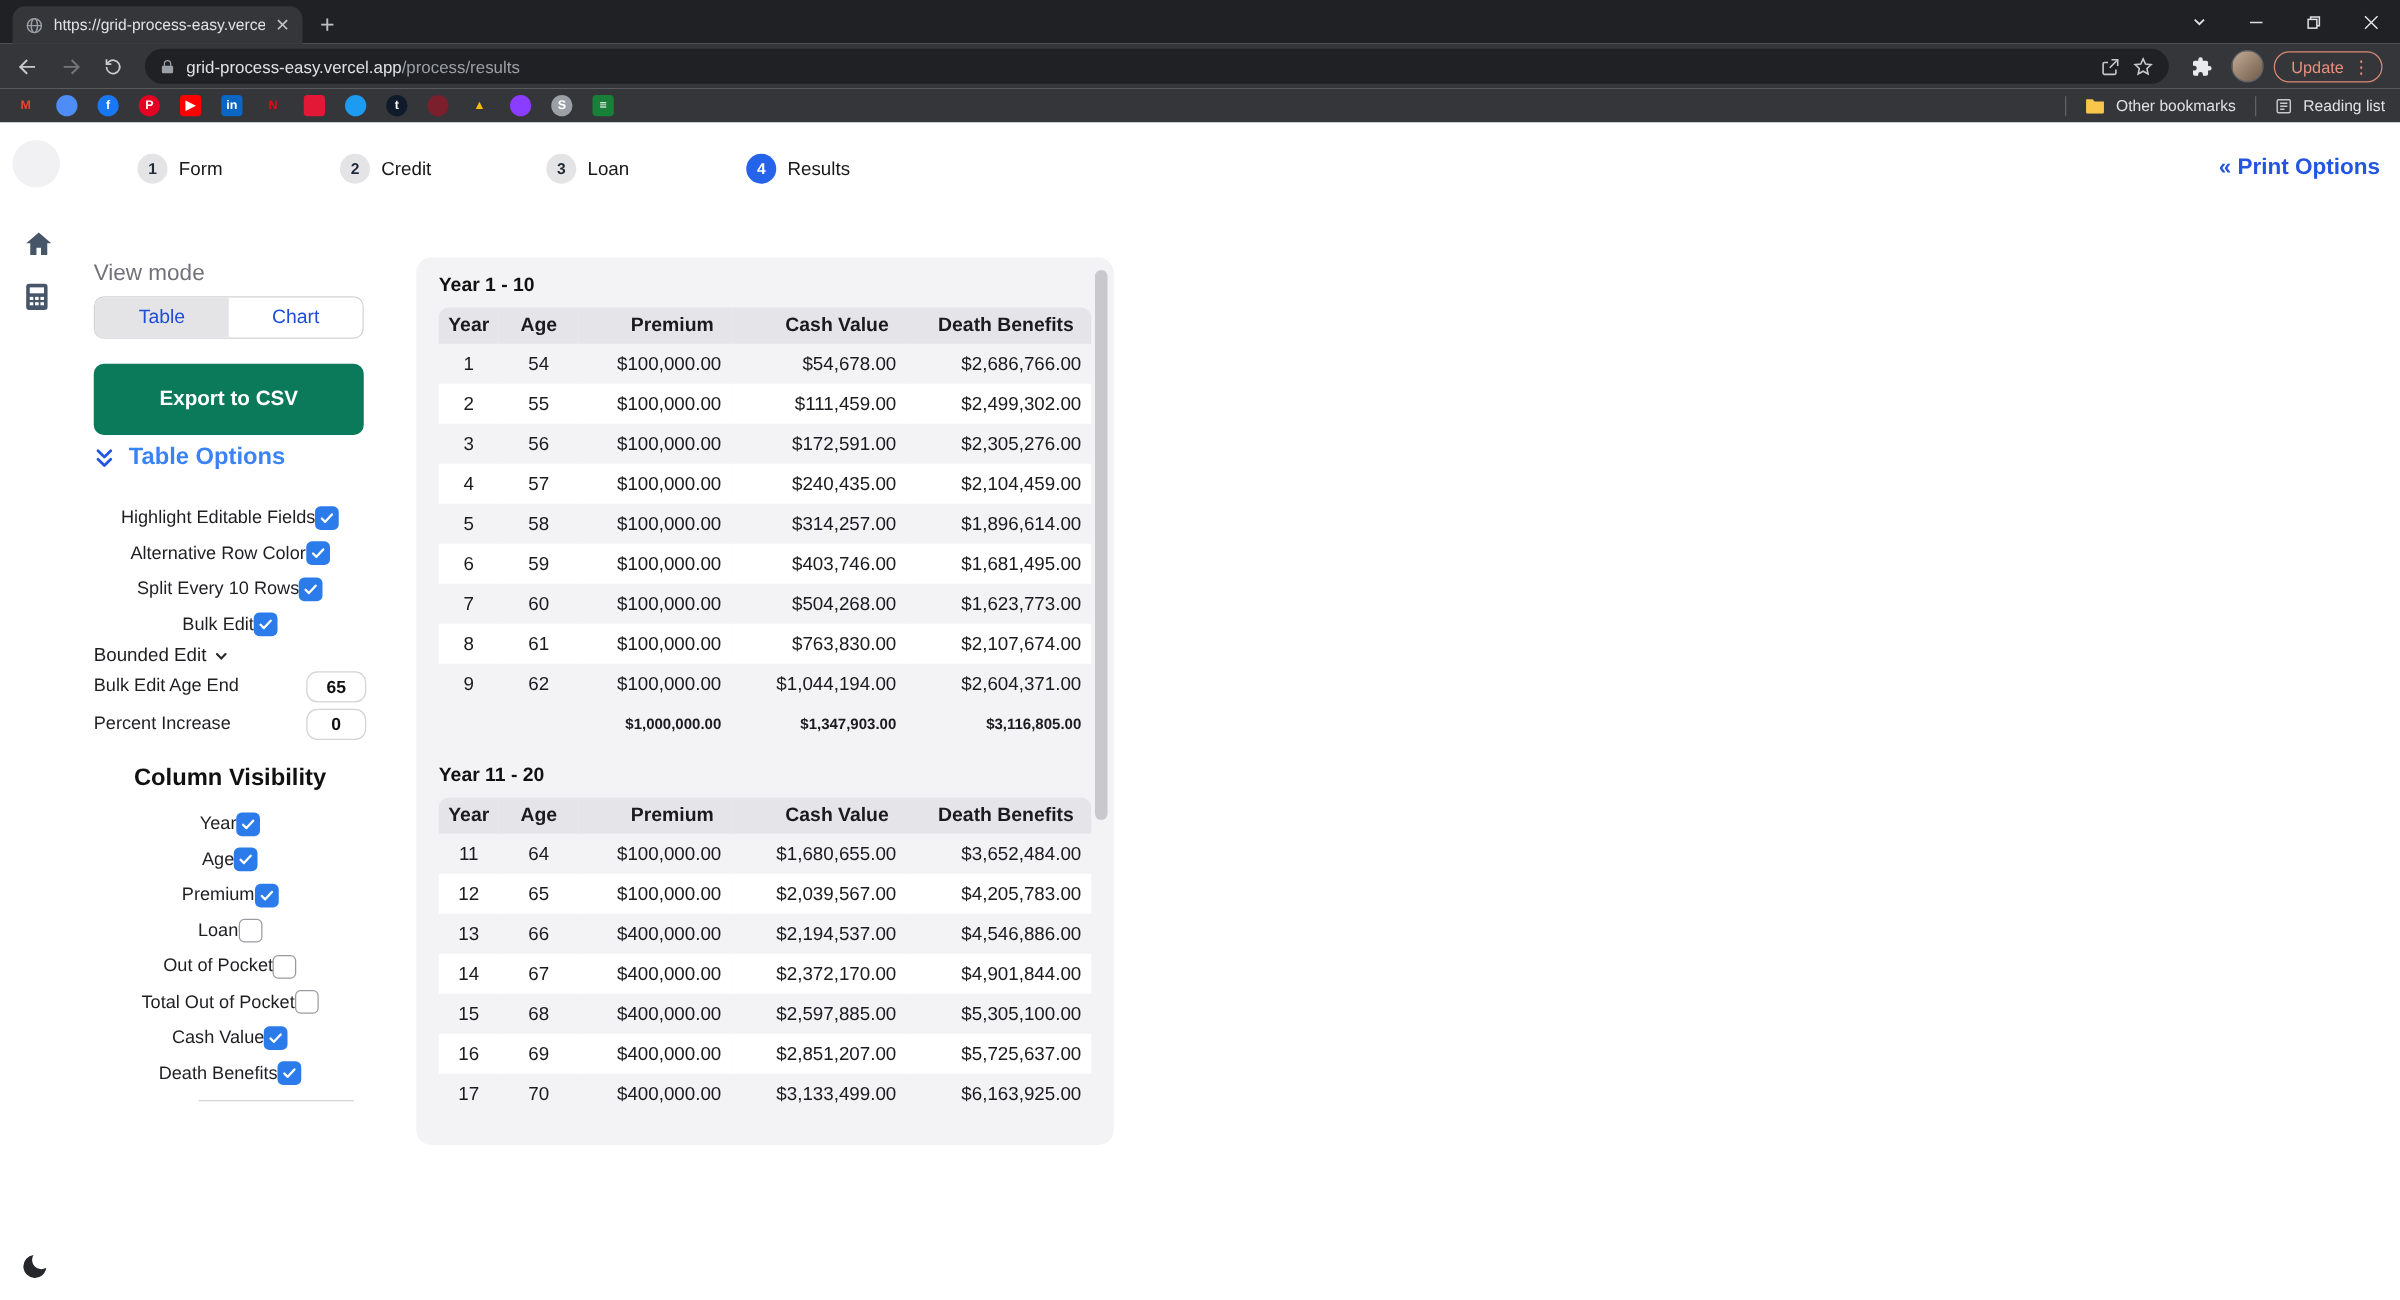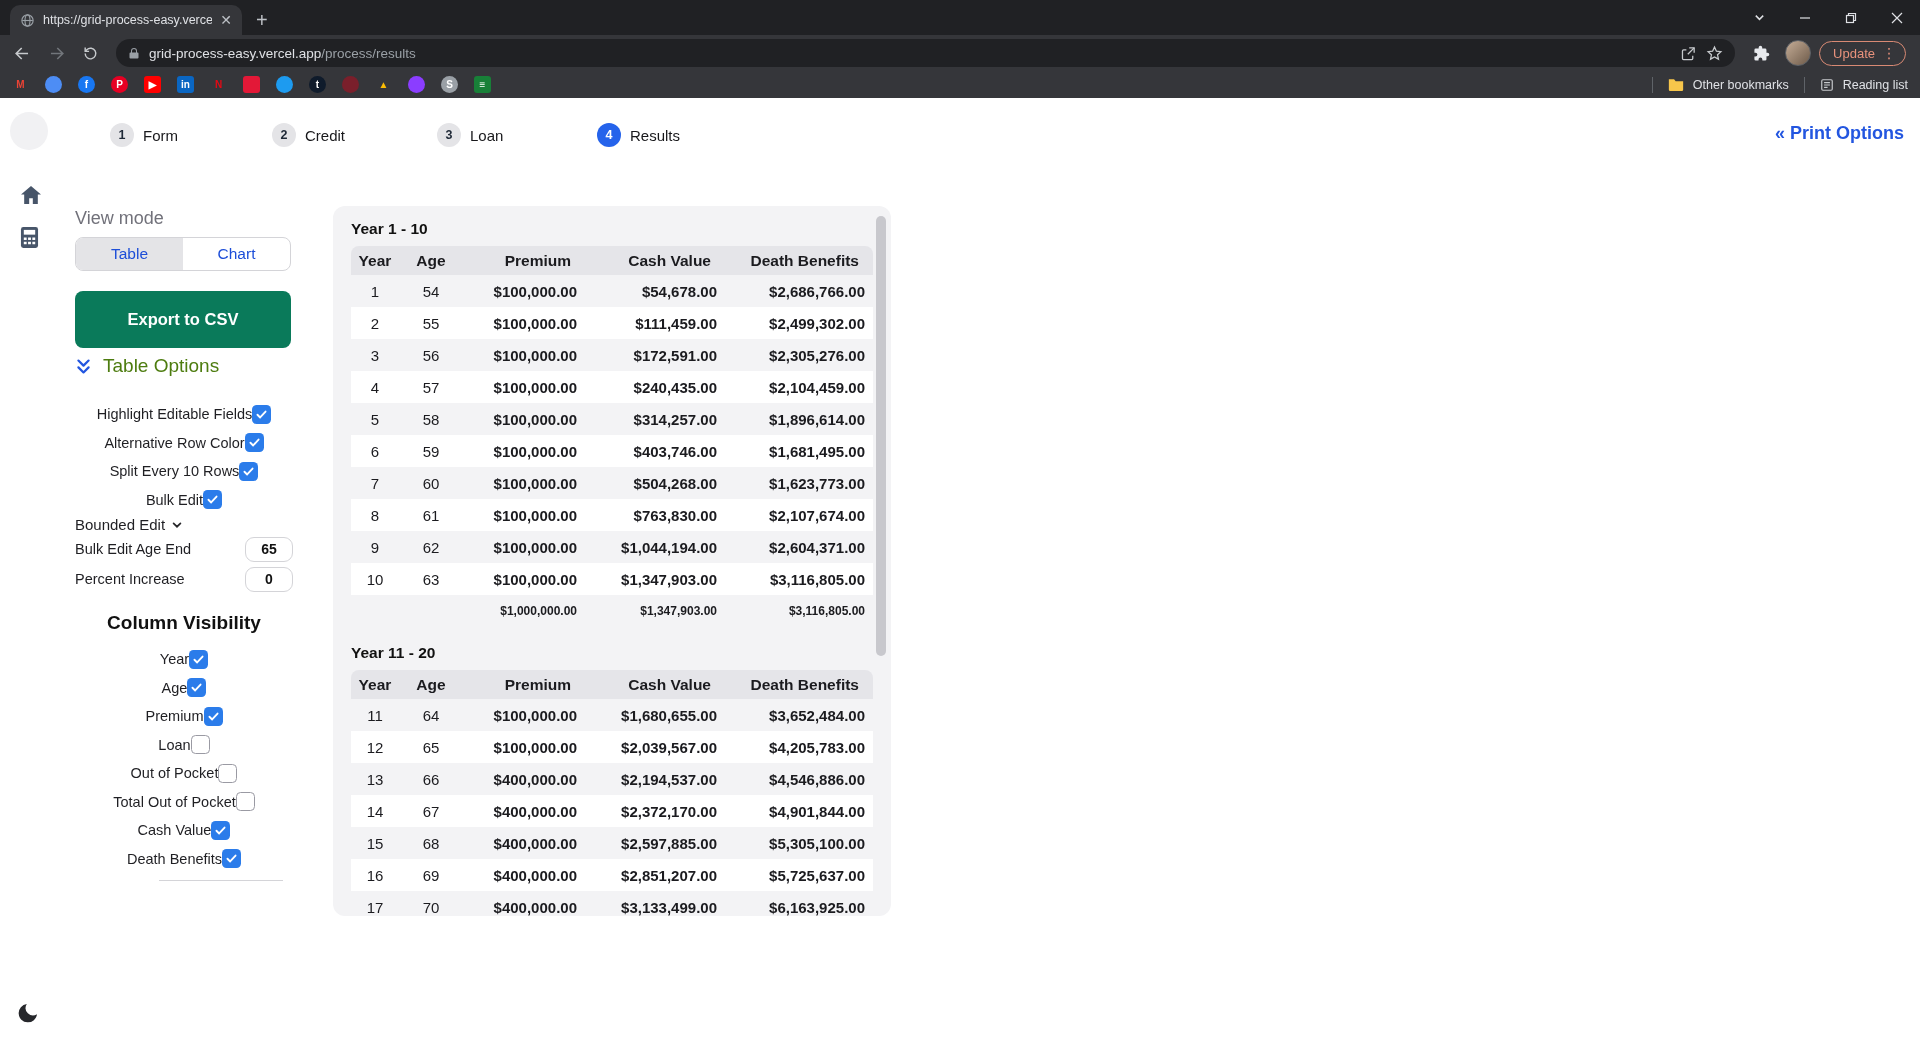--- a/index.html
+++ b/index.html
@@ -51,21 +51,21 @@
   
   .sidebar{position:absolute;left:75px;top:0;width:218px;}
   .view-mode-label{position:absolute;top:110px;left:0;font-size:18px;color:#71717a;}
   .vm-toggle{position:absolute;top:139px;left:0;width:216px;height:34px;border:1px solid #d4d4d8;
              border-radius:8px;display:flex;overflow:hidden;box-sizing:border-box;background:#fff;}
   .vm-opt{flex:1;display:flex;align-items:center;justify-content:center;font-size:15.5px;color:#1d4ed8;}
   .vm-opt.sel{background:#e4e4e7;}
   .export-btn{position:absolute;top:193px;left:0;width:216px;height:57px;background:#0a7a5a;border:none;
               border-radius:8px;color:#fff;font-weight:bold;font-size:16.5px;font-family:inherit;cursor:pointer;}
   .sec-title{position:absolute;top:257px;left:0;display:flex;align-items:center;gap:11px;
-             color:#4d7c0f;font-weight:normal;font-size:19px;cursor:pointer;}
+             color:#3b82f6;font-weight:bold;font-size:19px;cursor:pointer;}
   .opt-list{position:absolute;left:0;width:218px;}
   #table-options-list{top:302px;}
   #columns-list{top:547px;}
   .opt-row{height:28.5px;display:flex;align-items:center;justify-content:center;}
   .opt-label{font-size:14.5px;color:#1f1f23;}
   .cb{width:19px;height:19px;border-radius:4.5px;box-sizing:border-box;display:flex;align-items:center;
       justify-content:center;cursor:pointer;}
   .cb.on{background:#2b7cea;}
   .cb.off{background:#fff;border:1.6px solid #9a9aa3;}
   .bounded-edit{position:absolute;top:418px;left:0;display:flex;align-items:center;gap:6px;
@@ -83,21 +83,21 @@
          border-radius:12px;overflow:hidden;box-sizing:border-box;padding:14px 18px 0 18px;}
   .tbl-title{font-size:15.5px;font-weight:bold;color:#111;height:19px;margin-bottom:7px;}
   .tbl-title.second{margin-top:17px;}
   table.grid{border-collapse:collapse;table-layout:fixed;width:522px;font-size:15px;color:#1b1b1f;}
   table.grid thead th{height:29px;background:#e5e5e9;font-size:15.5px;font-weight:bold;padding:0;}
   table.grid thead th:first-child{border-top-left-radius:8px;}
   table.grid thead th:last-child{border-top-right-radius:8px;}
   table.grid tbody td{height:32px;padding:0;}
   table.grid tbody tr.even{background:#fff;}
   .ca{text-align:center;}
-  .cr{text-align:right;padding-right:8px !important;font-weight:bold;}
+  .cr{text-align:right;padding-right:8px !important;}
   th.cr{padding-right:14px !important;}
   tr.totals td{height:26px;font-size:12px;font-weight:bold;}
   .panel-scrollbar{position:absolute;right:5px;top:10px;width:10px;height:440px;background:#c8c8cd;
                    border-radius:5px;}
 </style>
 </head>
 <body>
 
 <div class="tabstrip">
   <div class="tab">
@@ -484,27 +484,20 @@
               <td class="cr">$763,830.00</td>
               <td class="cr">$2,107,674.00</td>
             </tr>
             <tr class="odd">
               <td class="ca">9</td>
               <td class="ca">62</td>
               <td class="cr">$100,000.00</td>
               <td class="cr">$1,044,194.00</td>
               <td class="cr">$2,604,371.00</td>
             </tr>
-            <tr class="even">
-              <td class="ca">10</td>
-              <td class="ca">63</td>
-              <td class="cr">$100,000.00</td>
-              <td class="cr">$1,347,903.00</td>
-              <td class="cr">$3,116,805.00</td>
-            </tr>
             <tr class="totals">
               <td class="ca"></td>
               <td class="ca"></td>
               <td class="cr">$1,000,000.00</td>
               <td class="cr">$1,347,903.00</td>
               <td class="cr">$3,116,805.00</td>
             </tr>
           </tbody>
         </table>
         <div class="tbl-title second">Year 11 - 20</div>

